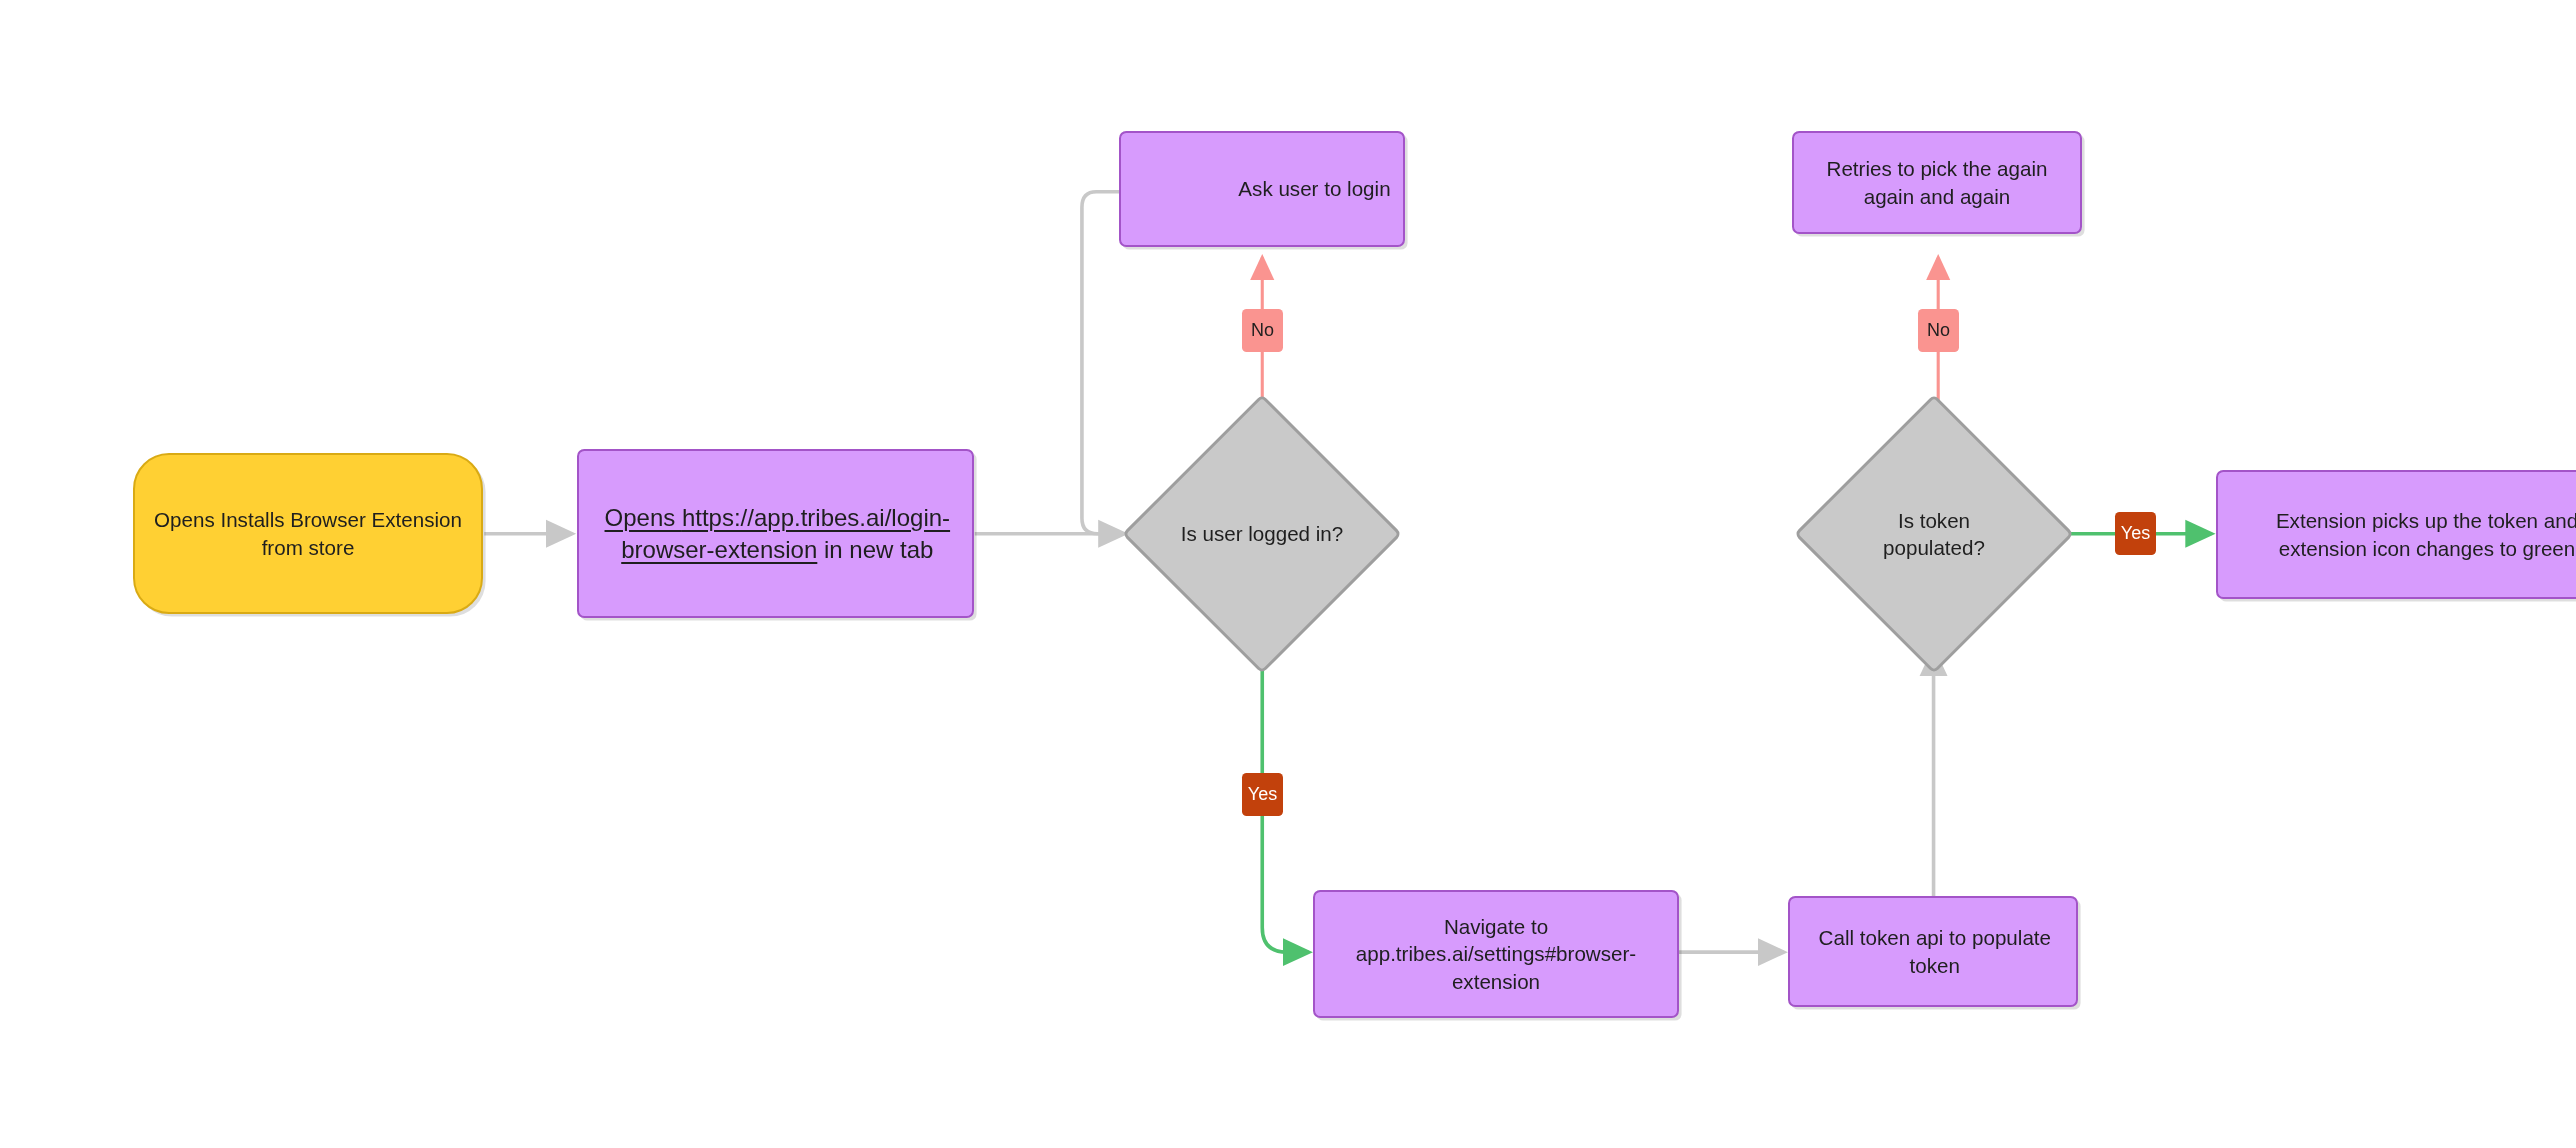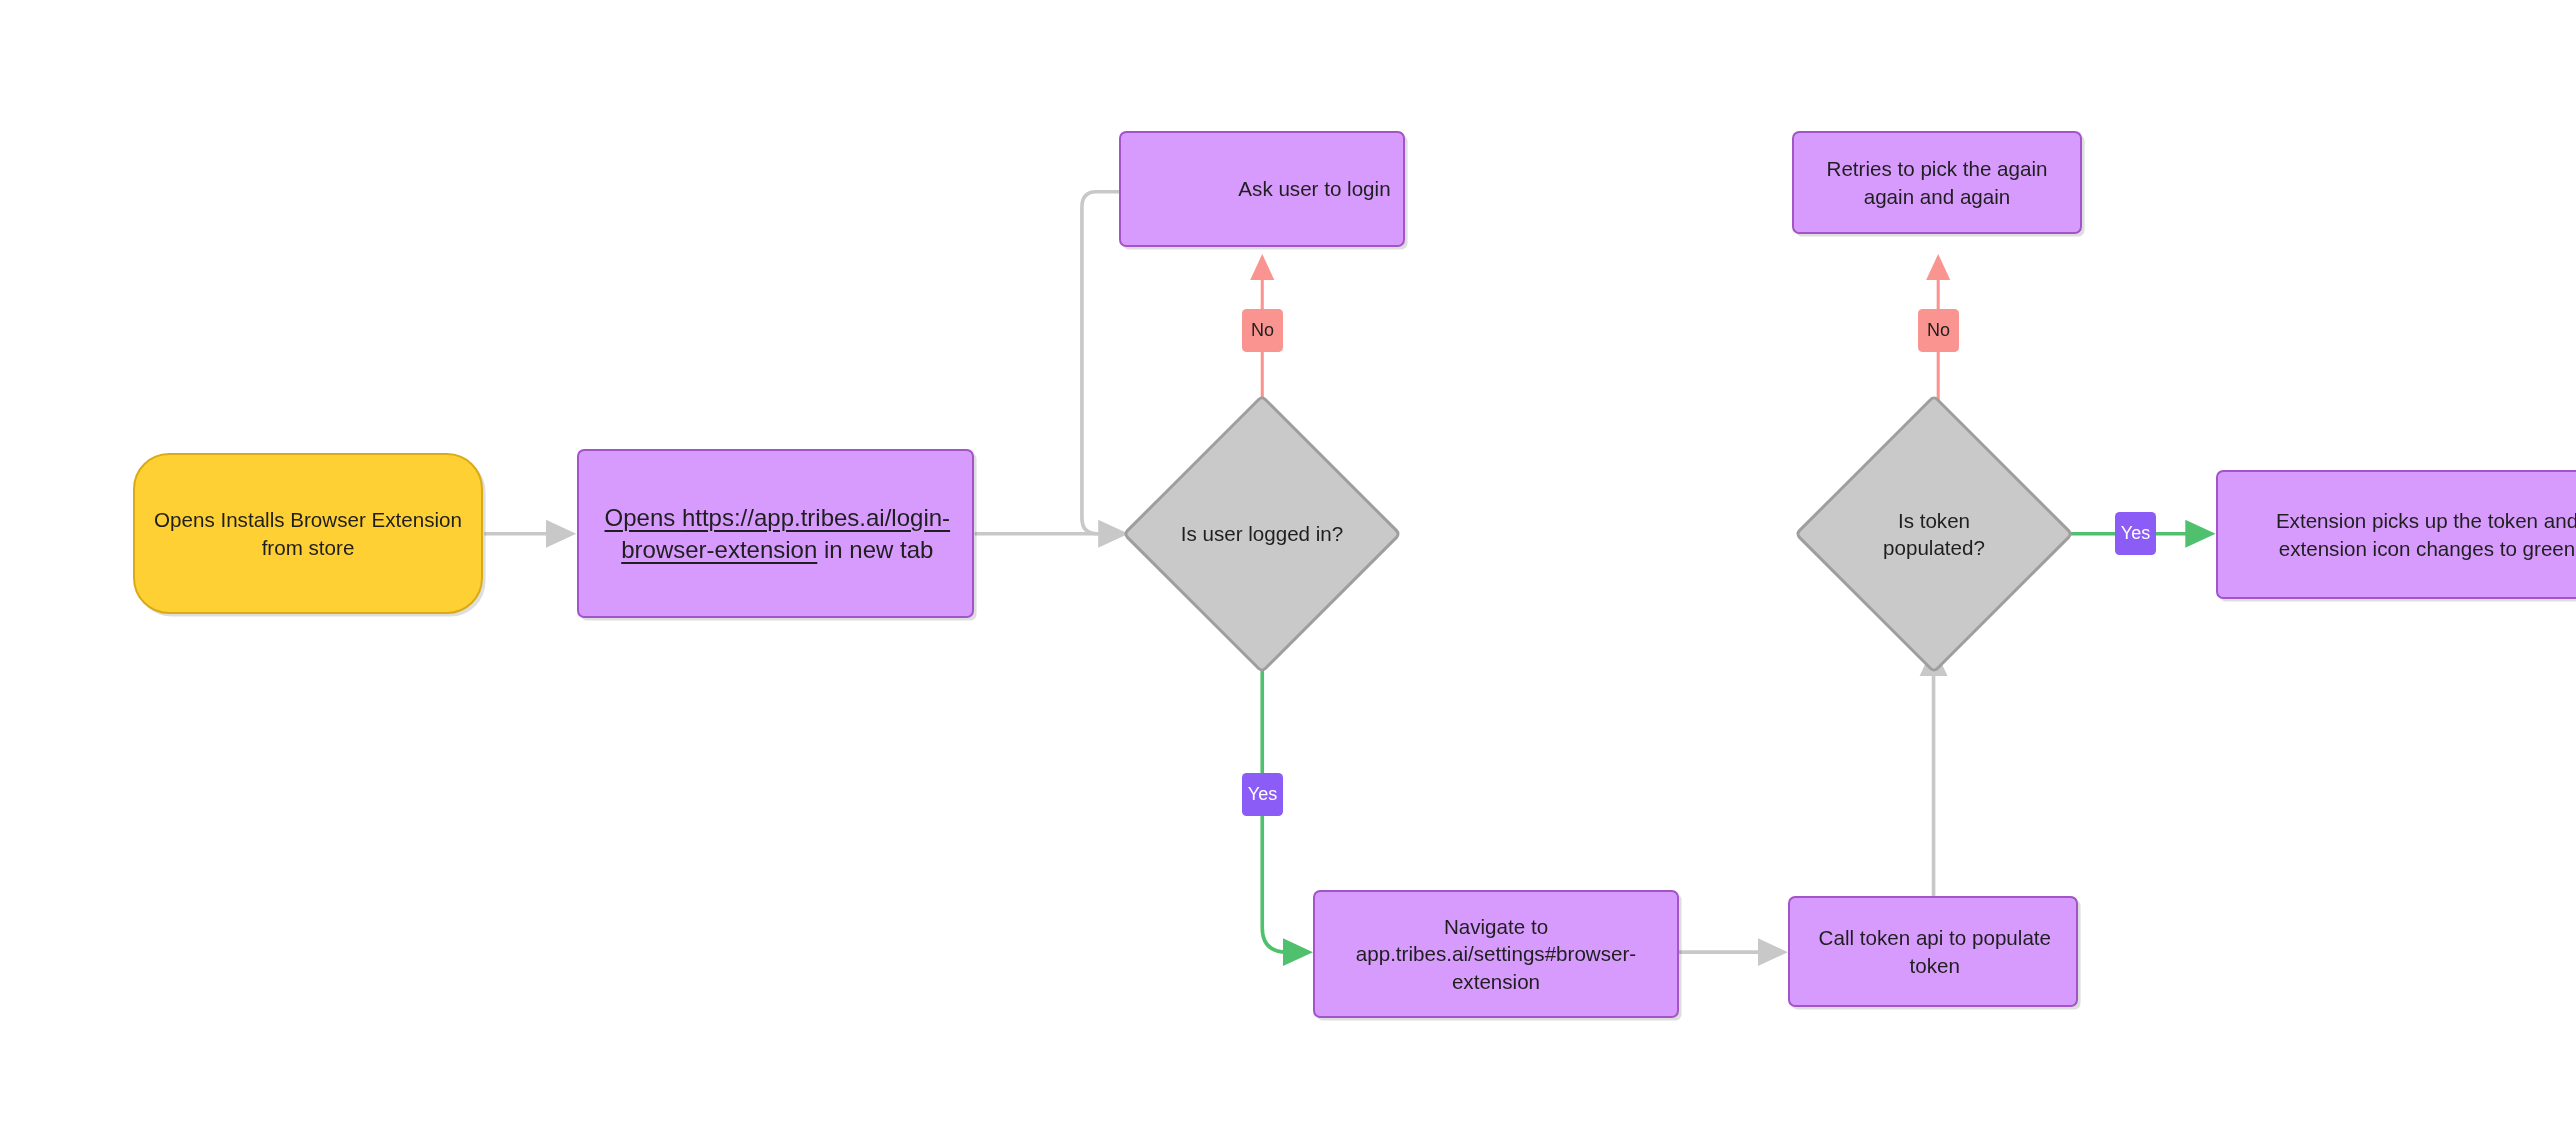--- a/index.html
+++ b/index.html
@@ -75,21 +75,21 @@
     position:absolute;
     box-sizing:border-box;
     display:flex;
     align-items:center;
     justify-content:center;
     font-size:18px;
     border-radius:4.6px;
     z-index:5;
   }
   .elabel.no{ background:#fa9490; color:#1f1f1f; }
-  .elabel.yes{ background:#8b5cf6; color:#ffffff; }
+  .elabel.yes{ background:#c2410c; color:#ffffff; }
 </style>
 </head>
 <body>
 
 <div id="canvas">
 
   <svg class="edges" viewBox="0 0 6248 2230">
     <defs>
       <marker id="ah-gray" markerWidth="9" markerHeight="9" refX="7.2" refY="4.5" orient="auto" markerUnits="strokeWidth">
         <path d="M0,0.6 L8.4,4.5 L0,8.4 z" fill="#c8c8c8"></path>

